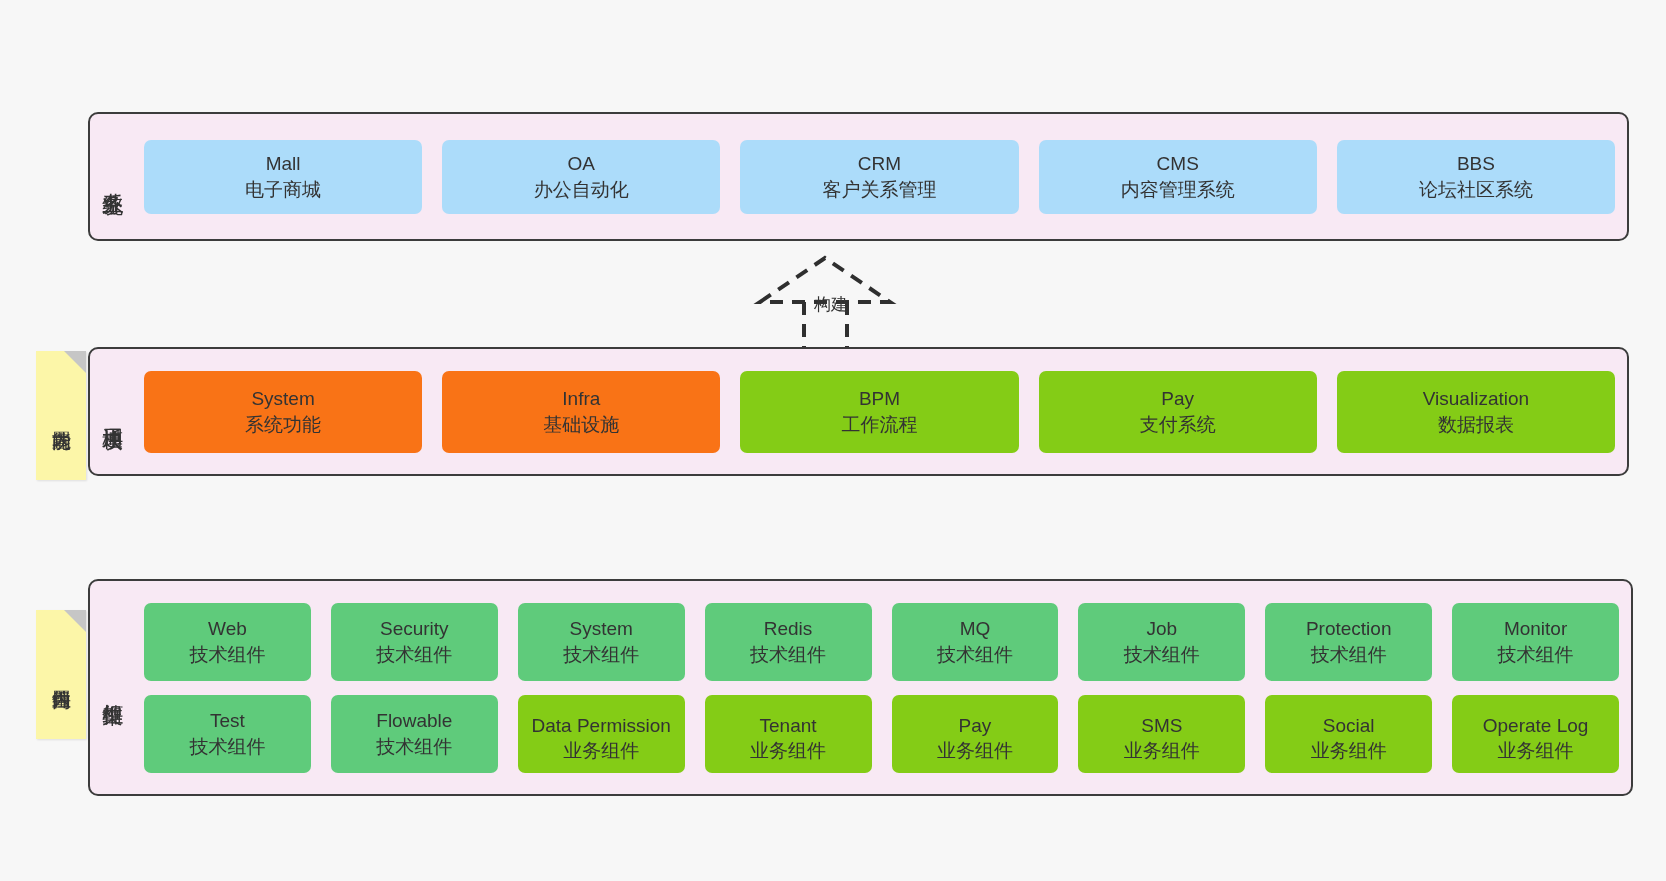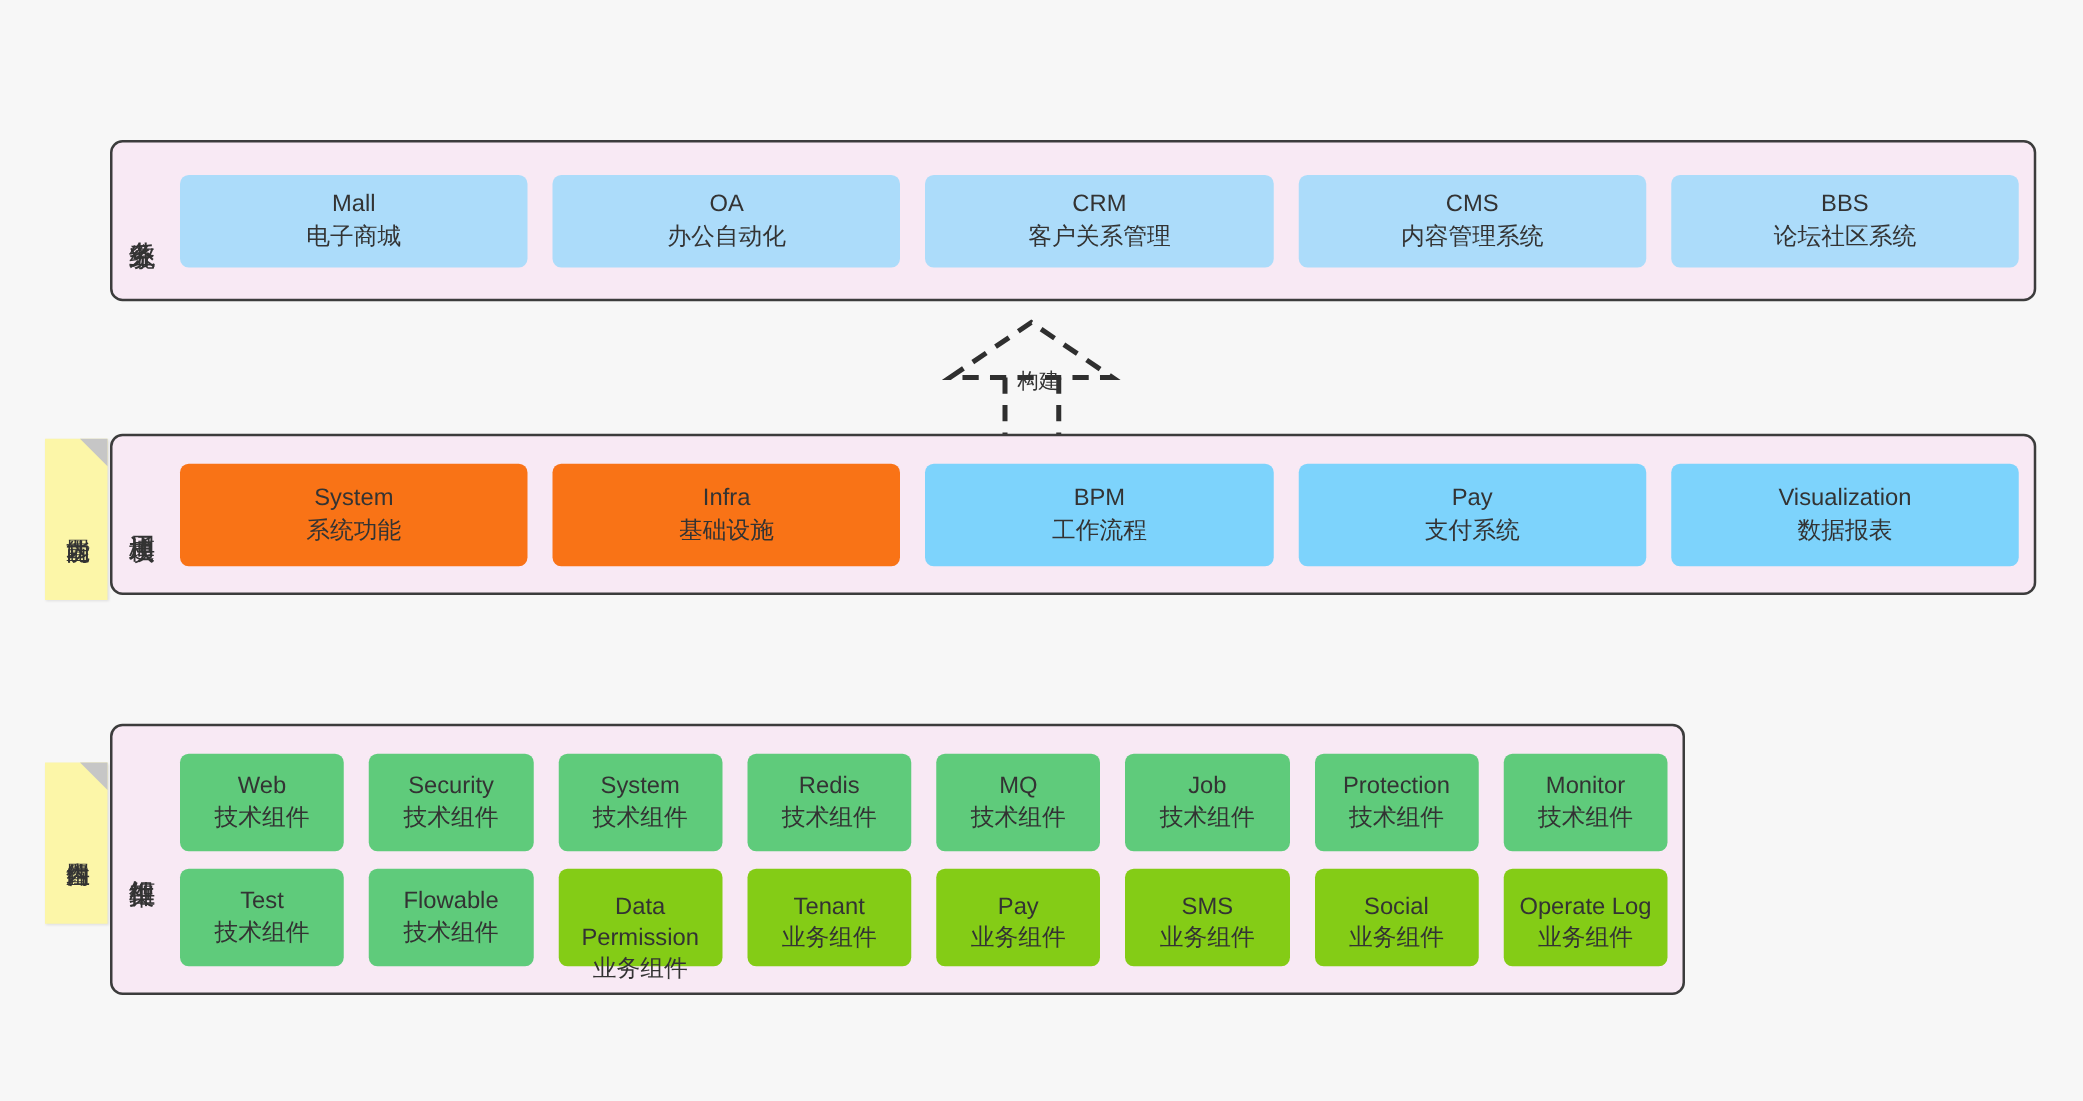--- a/index.html
+++ b/index.html
@@ -72,28 +72,28 @@
     color: #333333;
     box-sizing: border-box;
     padding: 18px 4px;
     user-select: none;
   }
   .card .t1 { display: block; }
   .card .t2 { display: block; }
 
   .c-blue       { background: #ACDCFA; }
   .c-red        { background: #f97316; }
-  .c-pink       { background: #7dd3fc; }
+  .c-pink       { background: #84cc16; }
   .c-green      { background: #5FCB7B; }
   .c-lightgreen { background: #84cc16; justify-content: space-between; }
 
   
   #layer-business { left: 88px;  top: 112px; width: 1541px; height: 129px; }
   #layer-common   { left: 88px;  top: 347px; width: 1541px; height: 129px; }
-  #layer-framework{ left: 88px;  top: 579px; width: 1260px; height: 217px; }
+  #layer-framework{ left: 88px;  top: 579px; width: 1545px; height: 217px; }
 
   #layer-business  .card-row { height: 74px; }
   #layer-common    .card-row { height: 82px; }
   #layer-framework .card-row { height: 78px; }
 
   
   .note {
     position: absolute;
     background: #FCF6A8;
     box-sizing: border-box;

